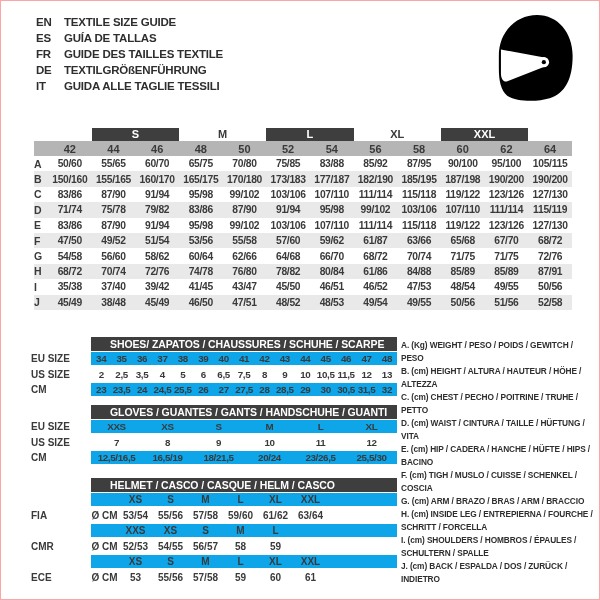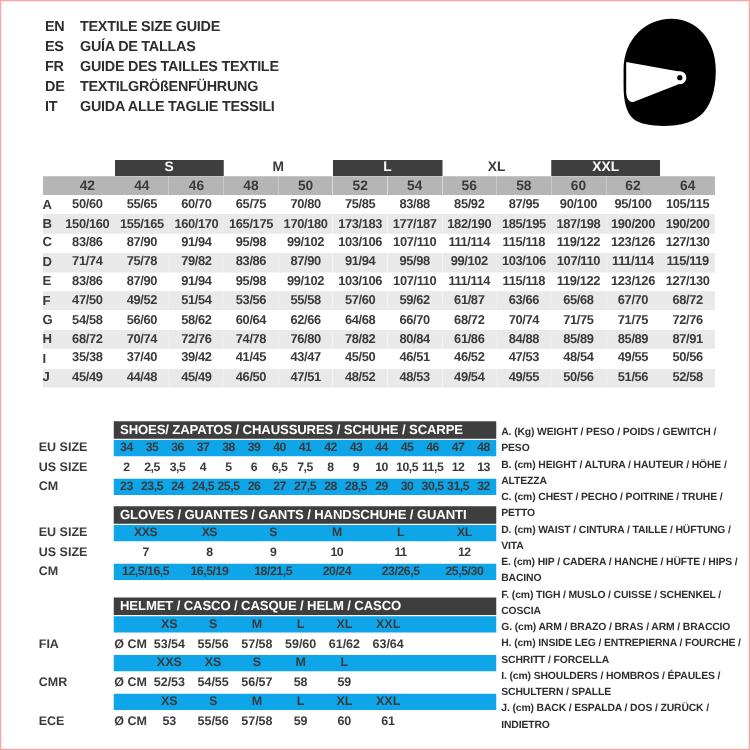--- a/index.html
+++ b/index.html
@@ -22,21 +22,21 @@
   .colhead-row td{height:15px;background:#b5b5b5;font-size:11px;}
   .data-row td{height:15.4px;font-size:10.3px;letter-spacing:-0.3px;}
   .data-row.alt td{background:#e9e9e9;}
   td.rowlabel{text-align:left;font-size:10.5px;letter-spacing:0;}
   
   .section{position:absolute;left:30px;width:366px;}
   #shoes-section{top:336px;}
   #gloves-section{top:404px;}
   #helmet-section{top:477px;}
   .bar{margin-left:60px;width:306px;box-sizing:border-box;height:14px;background:#3e3e3e;color:#fff;
-       font-size:10.5px;line-height:14.5px;padding-left:5px;font-weight:700;letter-spacing:-0.1px;white-space:nowrap;overflow:hidden;}
+       font-size:10.5px;line-height:14.5px;padding-left:19px;font-weight:700;letter-spacing:-0.1px;white-space:nowrap;overflow:hidden;}
   .srow{display:flex;align-items:center;height:15.5px;}
   .slabel{width:60px;font-size:10px;font-weight:700;white-space:nowrap;}
   .vals{display:flex;align-items:center;width:306px;height:13px;box-sizing:border-box;}
   .srow.shaded .vals{background:#0ea5e9;}
   .cell{flex:1;text-align:center;font-size:9.8px;font-weight:700;letter-spacing:-0.35px;white-space:nowrap;}
   .hcell-unit{width:27px;font-size:10px;font-weight:700;text-align:center;white-space:nowrap;}
   .hcell{width:35px;text-align:center;font-size:10px;font-weight:700;white-space:nowrap;}
   .hfill{flex:1;}
   
   .legend{position:absolute;left:400px;top:338px;width:193px;}
@@ -250,21 +250,21 @@
           <td>46/51</td>
           <td>46/52</td>
           <td>47/53</td>
           <td>48/54</td>
           <td>49/55</td>
           <td>50/56</td>
         </tr>
         <tr class="data-row alt">
           <td class="rowlabel">J</td>
           <td>45/49</td>
-          <td>44/48</td>
+          <td>38/48</td>
           <td>45/49</td>
           <td>46/50</td>
           <td>47/51</td>
           <td>48/52</td>
           <td>48/53</td>
           <td>49/54</td>
           <td>49/55</td>
           <td>50/56</td>
           <td>51/56</td>
           <td>52/58</td>

